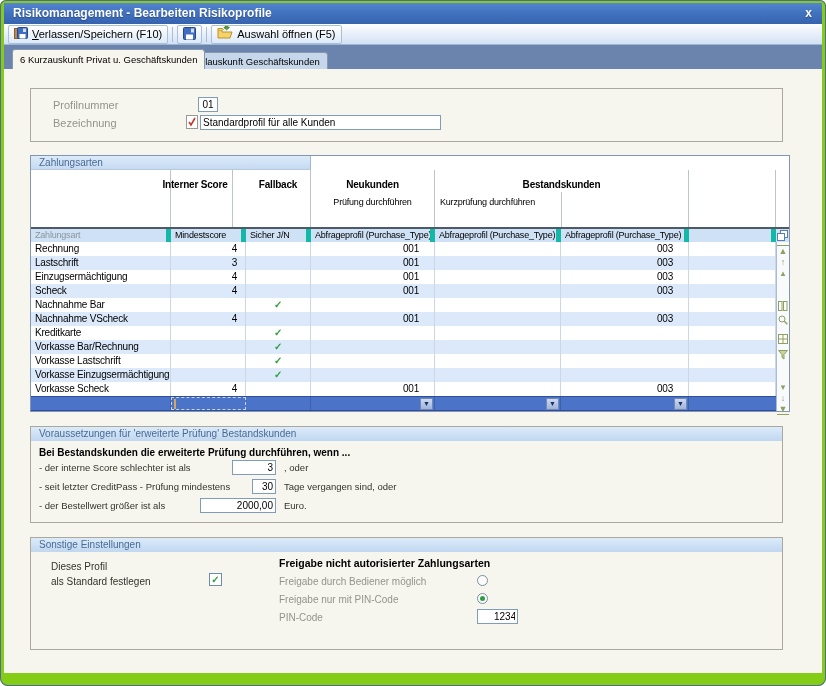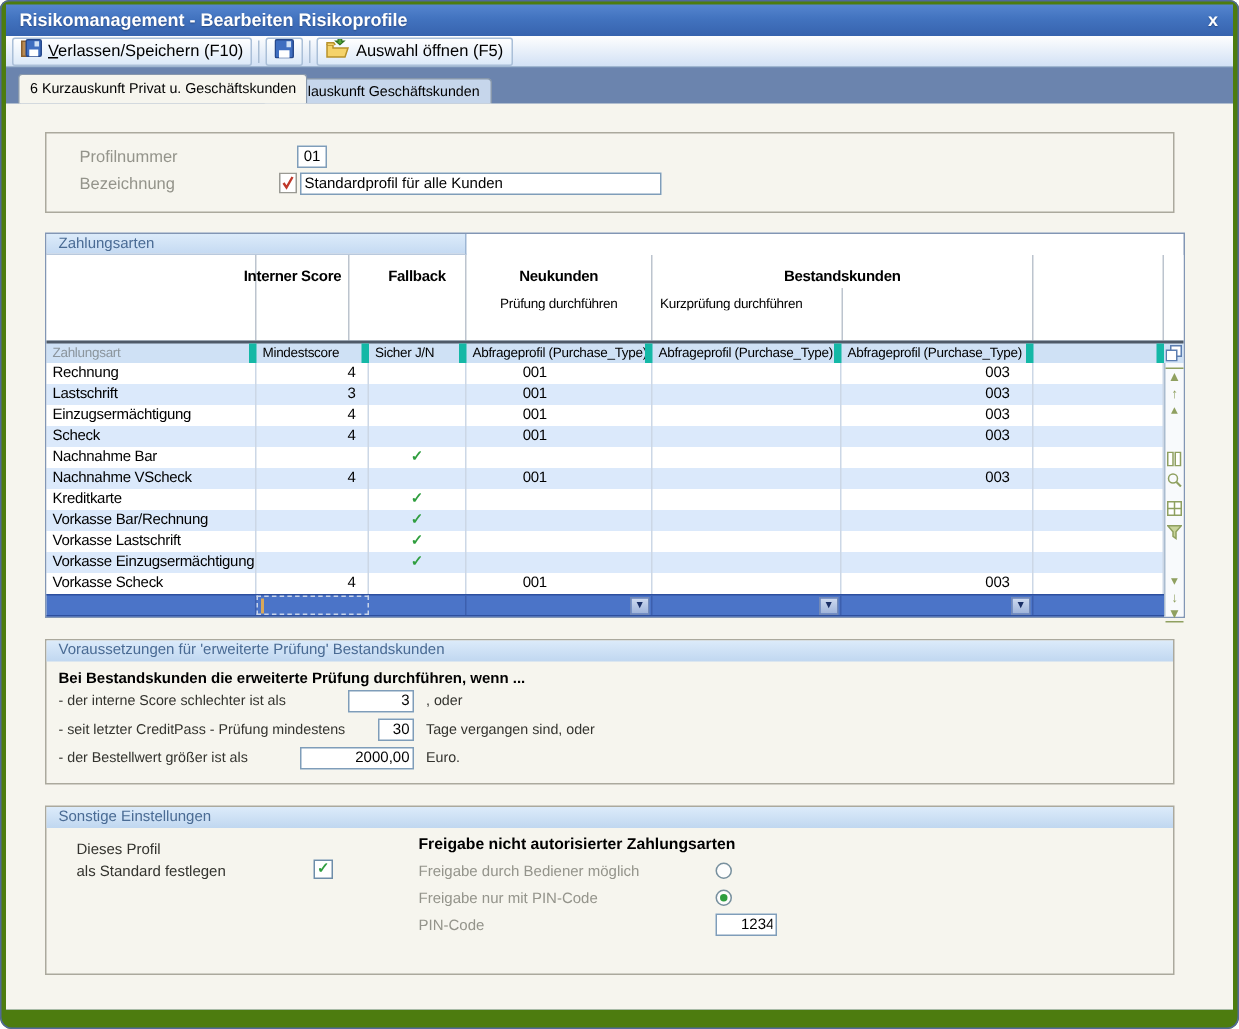--- a/index.html
+++ b/index.html
@@ -1,18 +1,18 @@
 <!DOCTYPE html>
 <html><head>
 <meta charset="utf-8">
 <style>
   html,body{margin:0;padding:0;}
   body{width:826px;height:686px;position:relative;background:#ffffff;
        font-family:"Liberation Sans", sans-serif;font-size:11px;color:#000;}
-  .win{position:absolute;inset:0;background:#4d7c0f;border-radius:6px 6px 8px 8px;
+  .win{position:absolute;inset:0;background:#84cc16;border-radius:6px 6px 8px 8px;
        box-shadow:inset 0 0 0 1px #51699b;overflow:hidden;}
   .titlebar{position:absolute;left:4px;right:4px;top:3px;height:21px;
        background:linear-gradient(180deg,#5585cf 0%,#4273bf 45%,#3763ae 100%);
        color:#fff;font-weight:bold;font-size:12px;line-height:21px;padding-left:9px;
        text-shadow:0 1px 1px #2a4a80;box-sizing:border-box;}
   .closex{position:absolute;right:10px;top:0;font-size:12px;font-weight:bold;cursor:default;}
   .inner{position:absolute;left:4px;right:4px;top:24px;bottom:13px;background:#6b84ae;}
   .toolbar{position:absolute;left:0;right:0;top:0;height:21px;
        background:linear-gradient(180deg,#fefefe,#d2e1f5);border-bottom:1px solid #9fb6d0;
        display:flex;align-items:center;padding-left:4px;box-sizing:border-box;}
@@ -53,21 +53,21 @@
   .sh{box-sizing:border-box;height:13px;line-height:13px;font-size:9px;letter-spacing:-0.2px;
        padding-left:4px;border-right:5px solid #14b8a6;white-space:nowrap;overflow:hidden;}
   .gbody{position:absolute;left:0;top:86px;width:745px;}
   .grow{display:flex;height:14px;line-height:14px;background:#fff;}
   .grow.alt{background:#dbe9fb;}
   .c{box-sizing:border-box;border-right:1px solid #ccd7e6;white-space:nowrap;overflow:hidden;
        letter-spacing:-0.2px;}
   .n{width:140px;padding-left:4px;}
   .s{width:75px;text-align:right;padding-right:8px;}
   .f{width:65px;text-align:center;}
-  .p{width:124px;text-align:center;padding-right:32px;}
+  .p{width:124px;text-align:right;padding-right:15px;}
   .p2{width:126px;text-align:right;padding-right:15px;}
   .p3{width:128px;text-align:right;padding-right:15px;}
   .x{width:87px;}
   .chk{color:#2f9e3f;font-weight:bold;font-size:10px;}
   .selrow{position:absolute;left:0;top:240px;width:745px;height:15px;background:#4b74c8;
        border-top:1px solid #2d4f9e;border-bottom:1px solid #2d4f9e;box-sizing:border-box;display:flex;}
   .sc{box-sizing:border-box;height:13px;border-right:1px solid #3c5fae;position:relative;}
   .focuscell{border:1px dashed #c8d4ea;}
   .caret{position:absolute;left:2px;top:1px;width:2px;height:10px;background:#d8a85a;}
   .ddbtn{position:absolute;top:1px;width:13px;height:12px;box-sizing:border-box;

